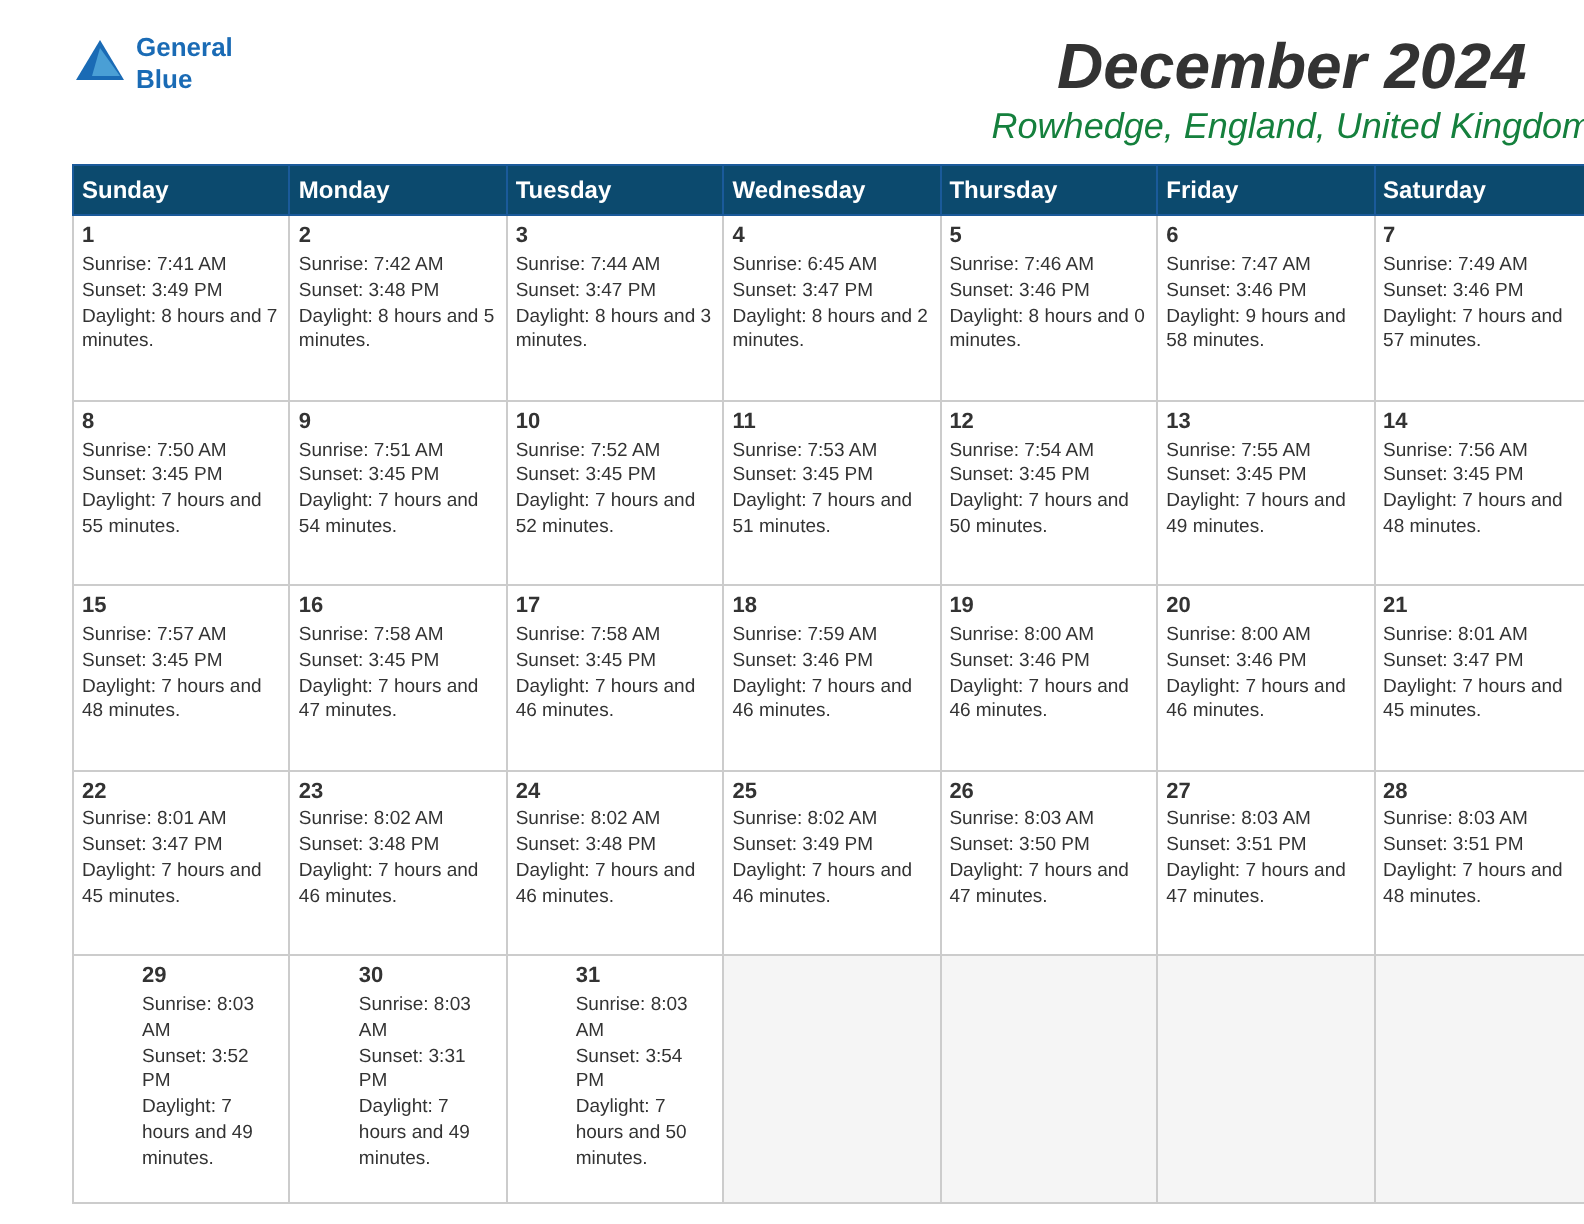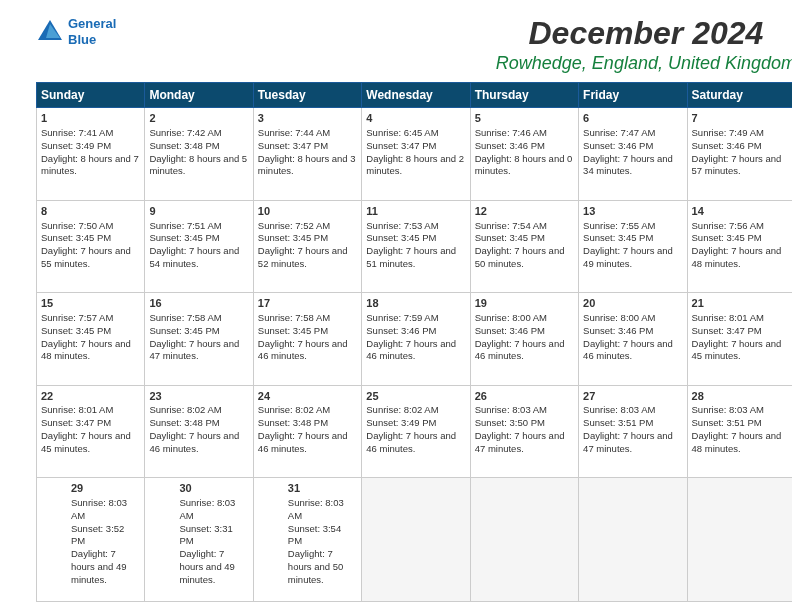--- a/index.html
+++ b/index.html
@@ -132,21 +132,21 @@
           <th>Saturday</th>
         </tr>
     </thead>
     <tbody id="calendar-body">
     <tr class="week-row">
           <td><span class="day-num">1</span><span>Sunrise: 7:41 AM</span><br><span>Sunset: 3:49 PM</span><br><span>Daylight: 8 hours and 7 minutes.</span></td>
           <td><span class="day-num">2</span><span>Sunrise: 7:42 AM</span><br><span>Sunset: 3:48 PM</span><br><span>Daylight: 8 hours and 5 minutes.</span></td>
           <td><span class="day-num">3</span><span>Sunrise: 7:44 AM</span><br><span>Sunset: 3:47 PM</span><br><span>Daylight: 8 hours and 3 minutes.</span></td>
           <td><span class="day-num">4</span><span>Sunrise: 6:45 AM</span><br><span>Sunset: 3:47 PM</span><br><span>Daylight: 8 hours and 2 minutes.</span></td>
           <td><span class="day-num">5</span><span>Sunrise: 7:46 AM</span><br><span>Sunset: 3:46 PM</span><br><span>Daylight: 8 hours and 0 minutes.</span></td>
-          <td><span class="day-num">6</span><span>Sunrise: 7:47 AM</span><br><span>Sunset: 3:46 PM</span><br><span>Daylight: 7 hours and 34 minutes.</span></td>
+          <td><span class="day-num">6</span><span>Sunrise: 7:47 AM</span><br><span>Sunset: 3:46 PM</span><br><span>Daylight: 9 hours and 58 minutes.</span></td>
           <td><span class="day-num">7</span><span>Sunrise: 7:49 AM</span><br><span>Sunset: 3:46 PM</span><br><span>Daylight: 7 hours and 57 minutes.</span></td>
         </tr>
         <tr class="week-row">
           <td><span class="day-num">8</span><span>Sunrise: 7:50 AM</span><br><span>Sunset: 3:45 PM</span><br><span>Daylight: 7 hours and 55 minutes.</span></td>
           <td><span class="day-num">9</span><span>Sunrise: 7:51 AM</span><br><span>Sunset: 3:45 PM</span><br><span>Daylight: 7 hours and 54 minutes.</span></td>
           <td><span class="day-num">10</span><span>Sunrise: 7:52 AM</span><br><span>Sunset: 3:45 PM</span><br><span>Daylight: 7 hours and 52 minutes.</span></td>
           <td><span class="day-num">11</span><span>Sunrise: 7:53 AM</span><br><span>Sunset: 3:45 PM</span><br><span>Daylight: 7 hours and 51 minutes.</span></td>
           <td><span class="day-num">12</span><span>Sunrise: 7:54 AM</span><br><span>Sunset: 3:45 PM</span><br><span>Daylight: 7 hours and 50 minutes.</span></td>
           <td><span class="day-num">13</span><span>Sunrise: 7:55 AM</span><br><span>Sunset: 3:45 PM</span><br><span>Daylight: 7 hours and 49 minutes.</span></td>
           <td><span class="day-num">14</span><span>Sunrise: 7:56 AM</span><br><span>Sunset: 3:45 PM</span><br><span>Daylight: 7 hours and 48 minutes.</span></td>

